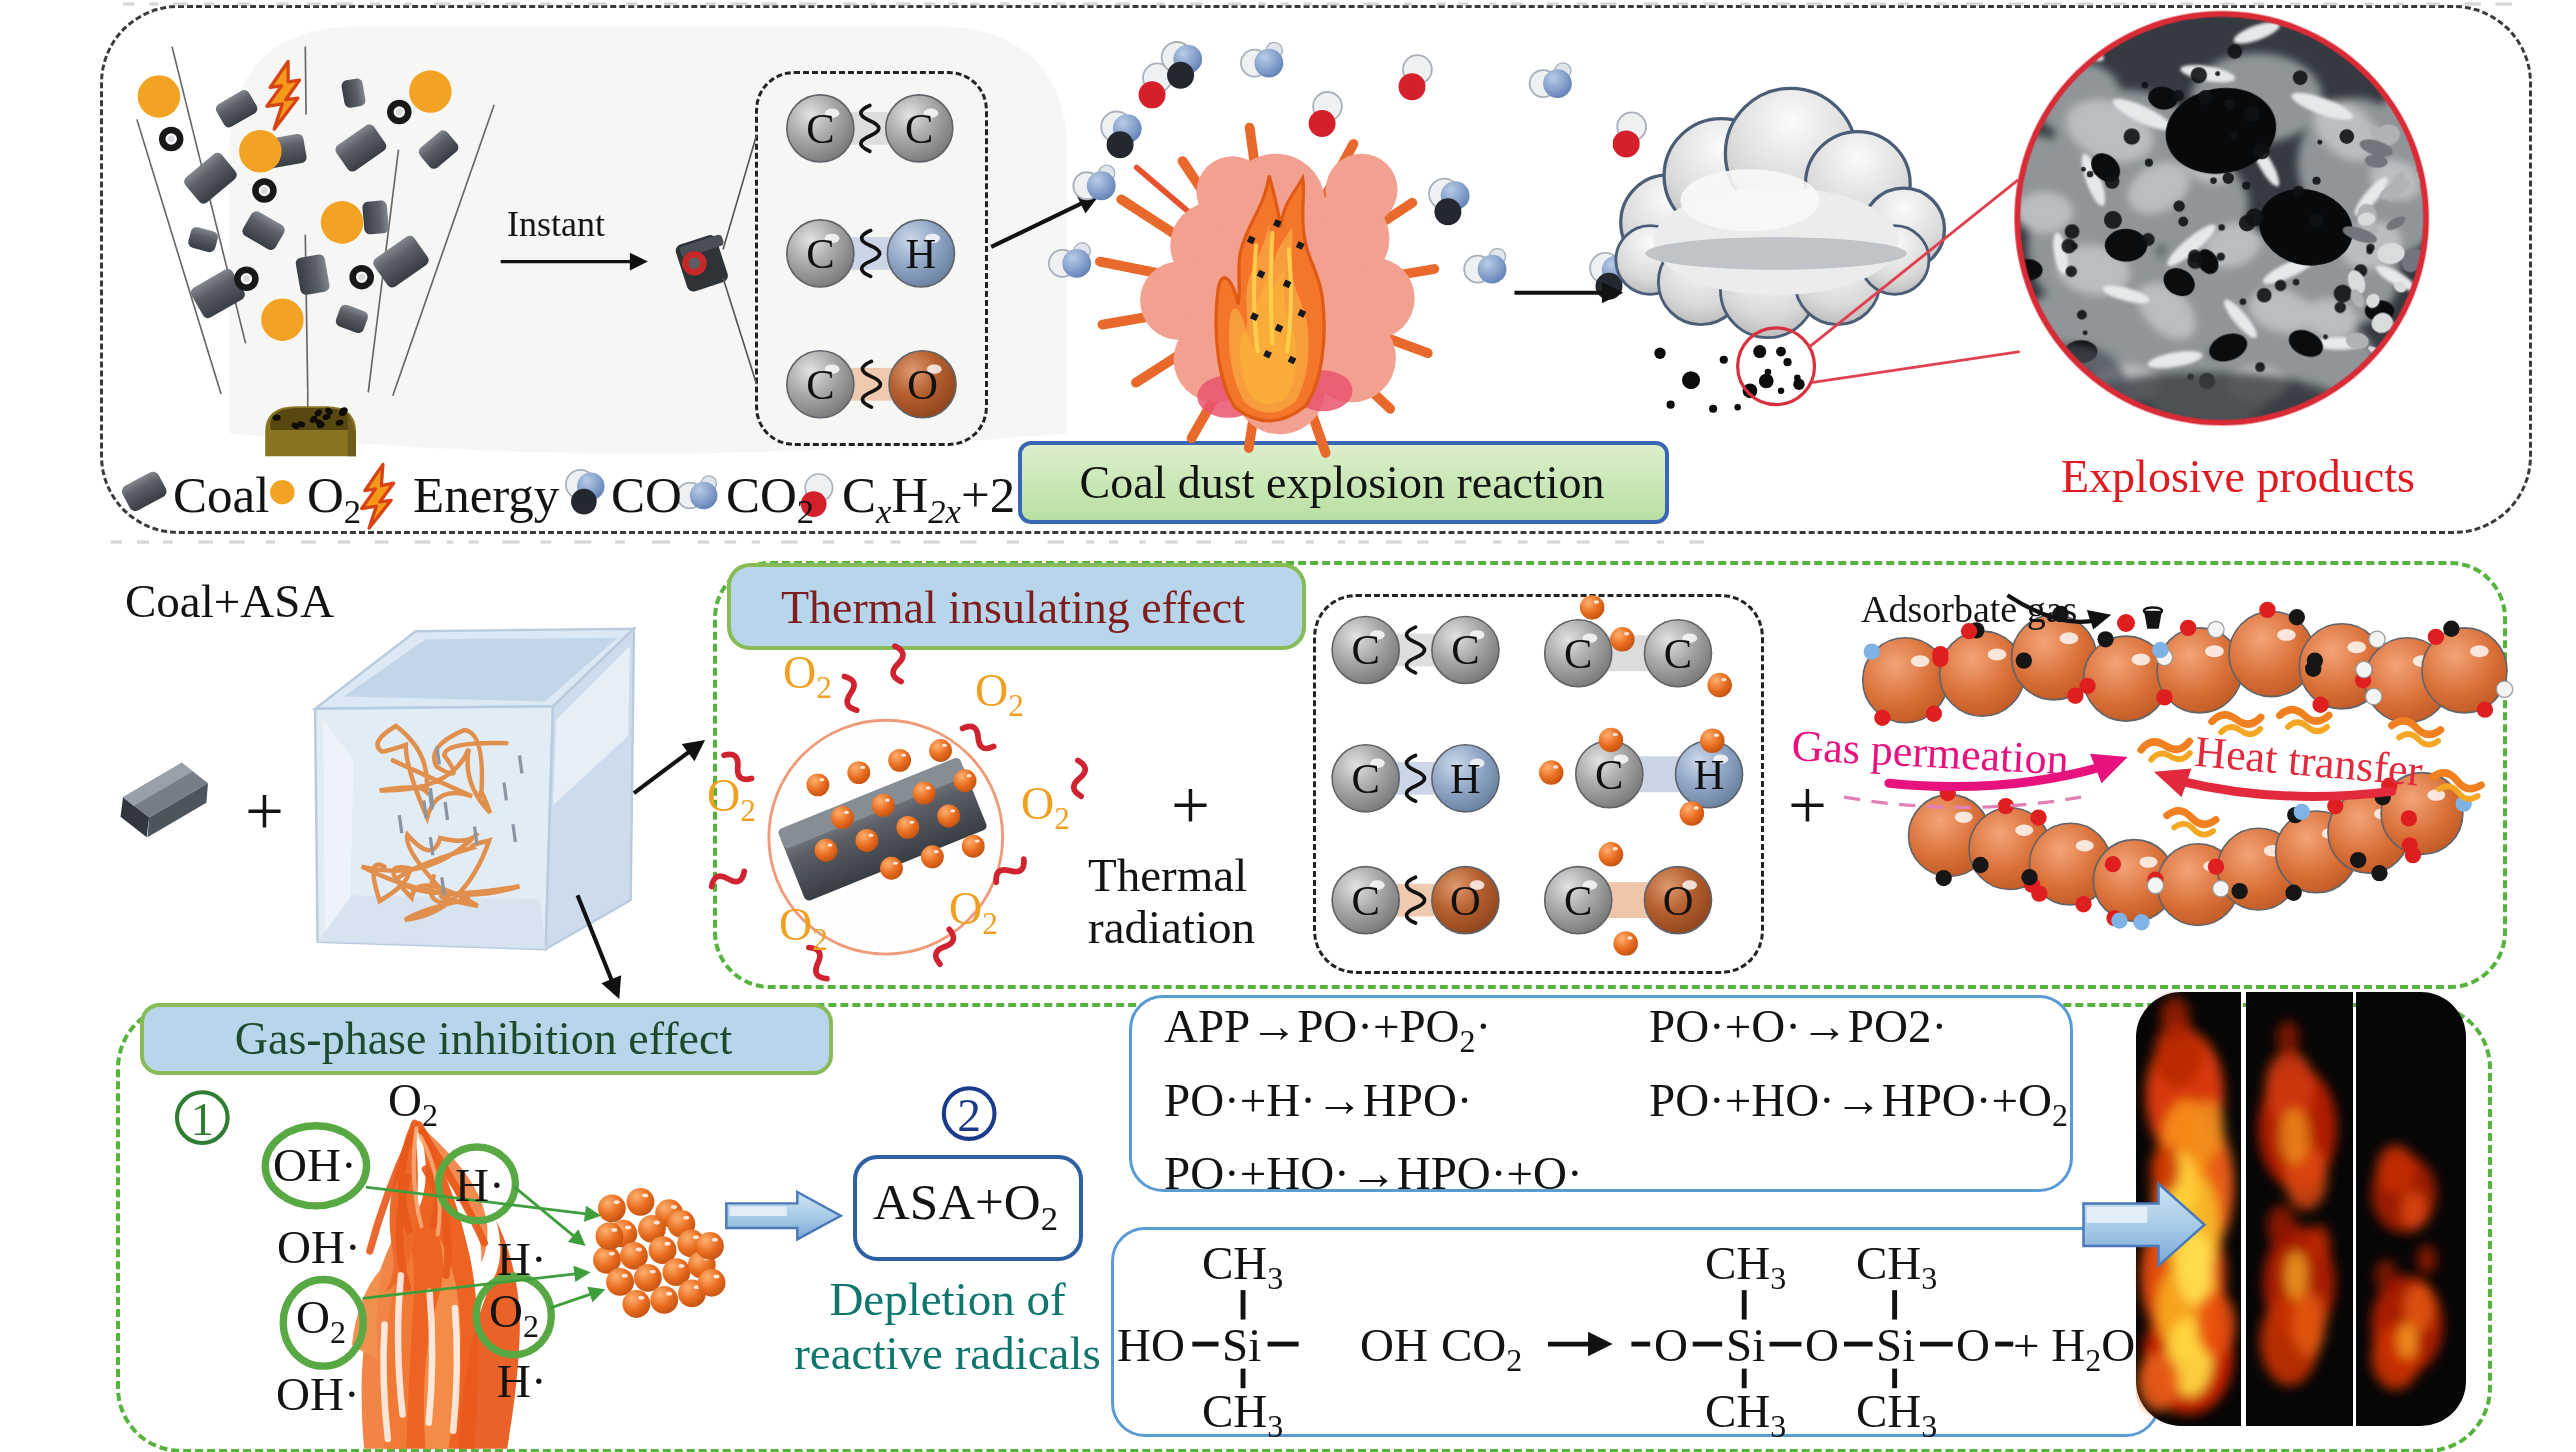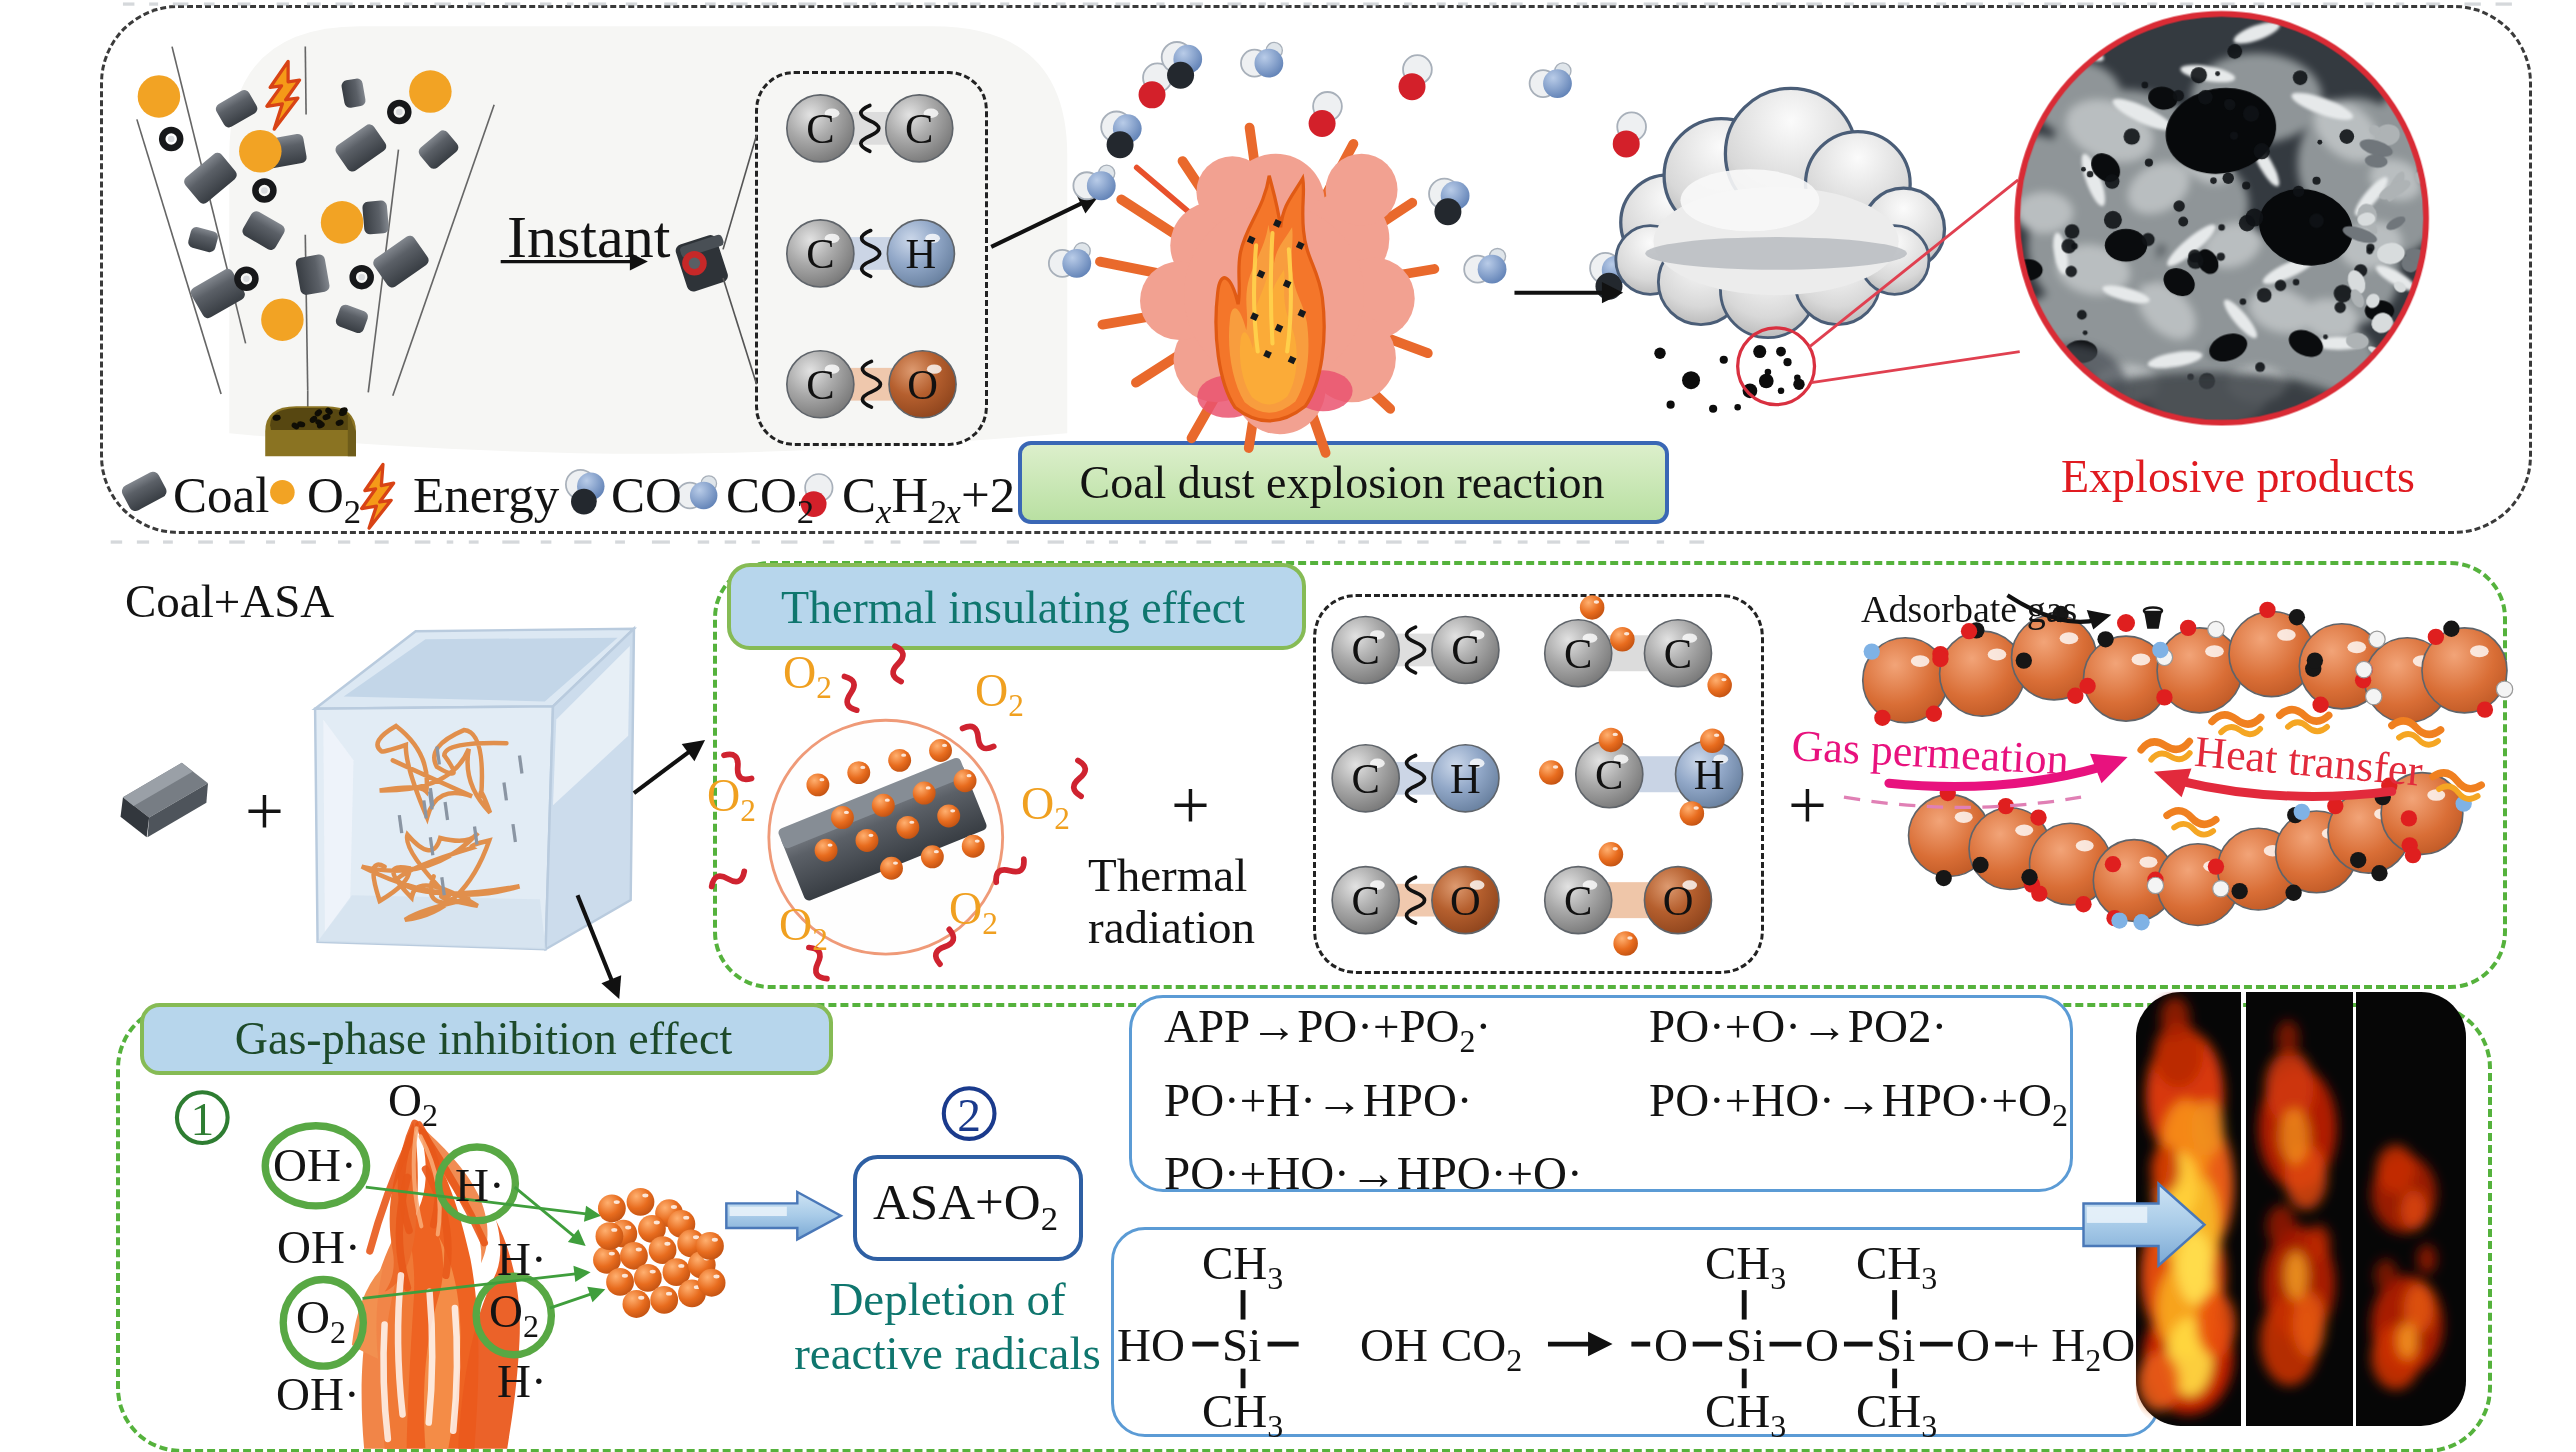--- a/index.html
+++ b/index.html
@@ -19,21 +19,21 @@
     </svg>
 
 <div class="abs" style="left:100px;top:4.9px;width:2426px;height:523px;border:3.3px dashed #3a3a3a;border-radius:78px;"></div>
 <div class="abs" style="left:713px;top:561px;width:1786px;height:420px;border:4.1px dashed #55b23c;border-radius:57px;"></div>
 <div class="abs" style="left:116px;top:1003px;width:2368px;height:442px;border:4.1px dashed #55b23c;border-radius:65px;"></div>
 
 <div class="abs" style="left:1018px;top:441px;width:643px;height:75px;border:4.1px solid #3a67b5;border-radius:13px;background:linear-gradient(180deg,#dcefcb,#b9e0a2);"></div>
 <div class="txt" style="left:1018px;top:456px;width:648px;text-align:center;font-size:46px;">Coal dust explosion reaction</div>
 
 <div class="abs" style="left:727px;top:563px;width:571px;height:79px;border:4.1px solid #86bb55;border-radius:23px;background:#b7d6ec;"></div>
-<div class="txt" style="left:727px;top:581px;width:572px;text-align:center;font-size:46px;color:#0f766e;">Thermal insulating effect</div>
+<div class="txt" style="left:727px;top:581px;width:572px;text-align:center;font-size:46px;color:#7f1d1d;">Thermal insulating effect</div>
 
 <div class="abs" style="left:140px;top:1003px;width:685px;height:64px;border:4.1px solid #86bb55;border-radius:19.6px;background:#b7d6ec;"></div>
 <div class="txt" style="left:140px;top:1012px;width:687px;text-align:center;font-size:46px;color:#1d4a2a;">Gas-phase inhibition effect</div>
 
 <div class="abs" style="left:755px;top:71px;width:227px;height:369px;border:3.3px dashed #222;border-radius:39px;"></div>
 
 <div class="abs" style="left:1313px;top:594px;width:445px;height:374px;border:3.3px dashed #222;border-radius:43px;"></div>
 
 <div class="abs" style="left:1129px;top:995px;width:938px;height:191px;border:3.3px solid #5b9bd5;border-radius:34px;background:#fff;"></div>
 
@@ -1073,21 +1073,21 @@
             <feGaussianBlur stdDeviation="7"></feGaussianBlur>
           </filter>
         </defs>
         <g>
           <polygon points="2548,1472.0 2639.76,1472.0 2639.76,1448 2696,1498.0 2639.76,1548 2639.76,1524.0 2548,1524.0 Z" fill="url(#gArr)" stroke="#4a78b8" stroke-width="3"></polygon>
           <rect x="2552" y="1476.0" width="74.0" height="19.76" fill="#e8f2fa" opacity="0.9"></rect>
         </g>
       </g>
 </svg>
 
-<div class="txt" style="left:507px;top:203px;font-size:60px;text-align:right;">Instant</div>
+<div class="txt" style="left:507px;top:203px;font-size:36px;text-align:right;">Instant</div>
 <div class="txt" style="left:125px;top:574px;font-size:47px;">Coal+ASA</div>
 <div class="txt" style="left:245px;top:773px;font-size:69px;">+</div>
 <div class="txt" style="left:2061px;top:450px;font-size:46px;color:#e01a20;">Explosive products</div>
 
 <div class="txt" style="left:173px;top:466px;font-size:51px;">Coal</div>
 <div class="txt" style="left:307px;top:466px;font-size:51px;">O<sub>2</sub></div>
 <div class="txt" style="left:413px;top:466px;font-size:51px;">Energy</div>
 <div class="txt" style="left:611px;top:466px;font-size:51px;">CO</div>
 <div class="txt" style="left:726px;top:466px;font-size:51px;">CO<sub>2</sub></div>
 <div class="txt" style="left:842px;top:466px;font-size:51px;">C<sub><i>x</i></sub>H<sub><i>2x</i></sub>+2</div>

